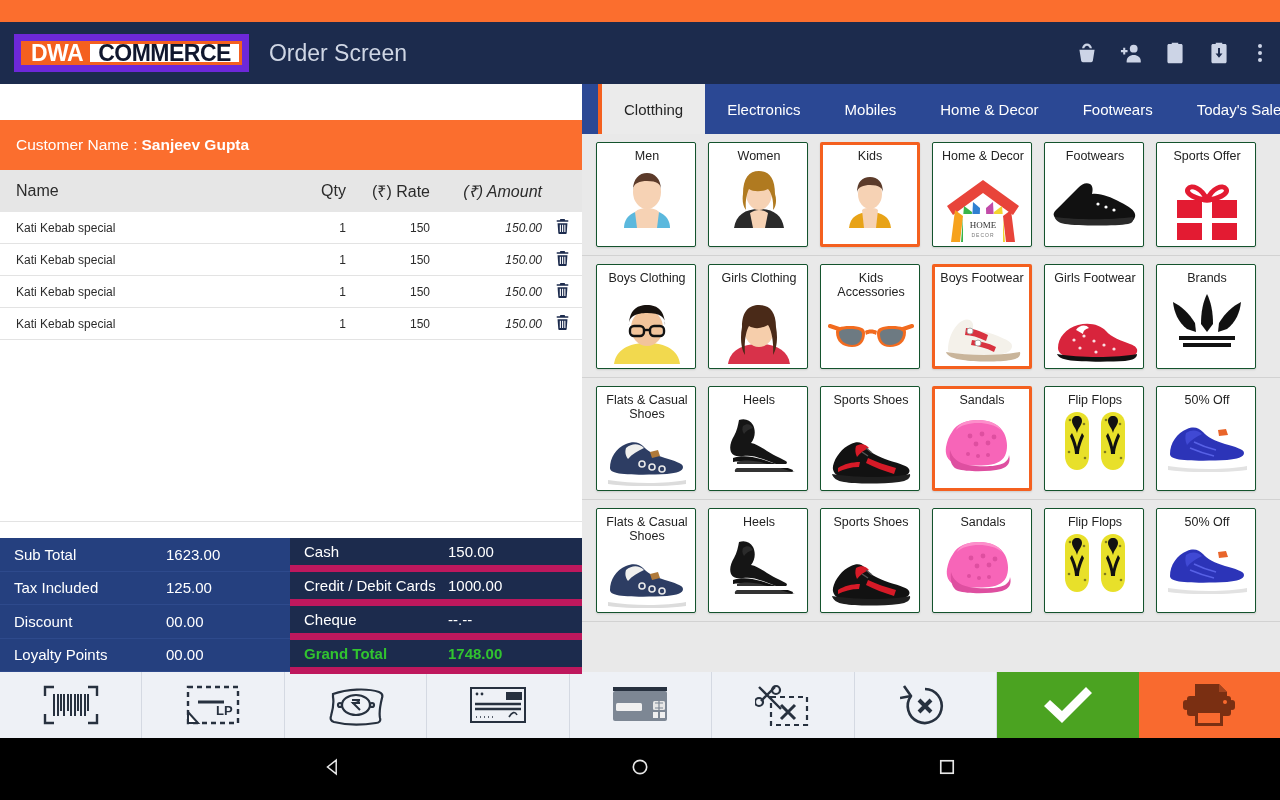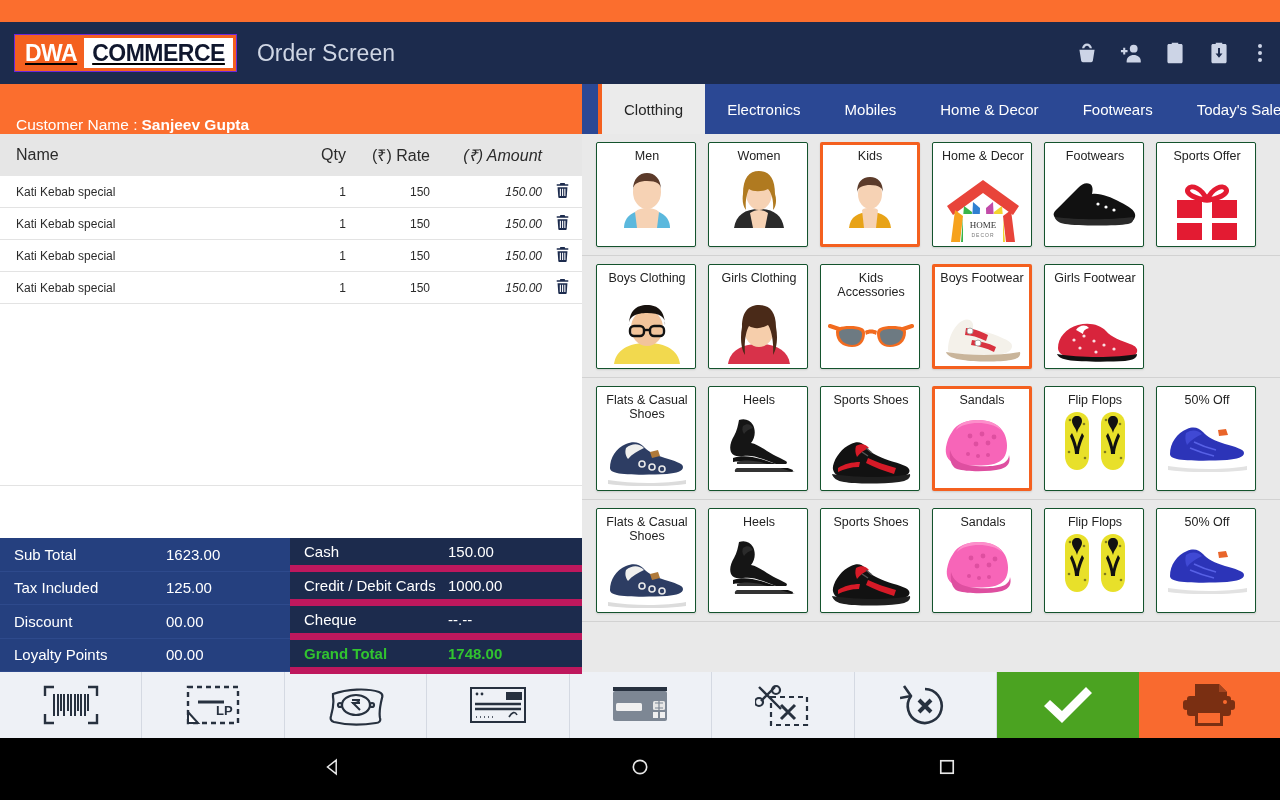--- a/index.html
+++ b/index.html
@@ -13,21 +13,21 @@
   
   .status-strip { height: 22px; background: #fb6e2e; width: 100%; }
 
   
   .app-header {
     height: 62px; background: #1c2b4d; display: flex; align-items: center;
     padding: 0 14px; position: relative;
   }
   .logo {
     display: flex; align-items: stretch; height: 38px;
-    background: #f4601f; border: 1px solid #6d28d9; padding: 3px; text-decoration: underline;
+    background: #f4601f; border: 7px solid #6d28d9; padding: 3px;
   }
   .logo-dwa {
     color: #fff; font-weight: bold; font-size: 23px; letter-spacing: -0.5px;
     padding: 0 7px; display: flex; align-items: center;
   }
   .logo-commerce {
     background: #fff; color: #10172e; font-weight: bold; font-size: 23px;
     letter-spacing: -0.5px; padding: 0 8px; display: flex; align-items: center;
   }
   .screen-title {
@@ -40,22 +40,22 @@
   .hicon { width: 26px; height: 26px; display: block; fill: #ccd4e6; }
   .dots { display: flex; flex-direction: column; gap: 3px; padding: 0 8px; }
   .dots i { width: 4px; height: 4px; border-radius: 50%; background: #ccd4e6; display: block; }
 
   
   .body-row { display: flex; height: 588px; }
 
   
   .left-panel { width: 582px; height: 588px; position: relative; background: #fff; }
   .cust-bar {
-    height: 50px; background: #fb6e2e; display: flex; align-items: flex-end;
-    padding-left: 16px; color: #fff; font-size: 15.5px;
+    height: 50px; background: #fb6e2e; display: flex; align-items: center;
+    padding-left: 16px; color: #fff; font-size: 15.5px; margin-top: 36px;
   }
   .cust-bar .cust-name { font-weight: bold; margin-left: 4px; }
 
   .order-table { width: 100%; }
   .ot-head {
     display: flex; height: 42px; align-items: center;
     background: #e6e6e6; font-size: 16px; color: #2b2b2b;
   }
   .ot-row {
     display: flex; height: 32px; align-items: center;
@@ -453,20 +453,34 @@
                     <g fill="#fff" opacity="0.85">
                       <circle cx="22" cy="32" r="1.6"></circle>
                       <circle cx="32" cy="28" r="1.6"></circle>
                       <circle cx="42" cy="33" r="1.6"></circle>
                       <circle cx="52" cy="37" r="1.6"></circle>
                       <circle cx="62" cy="41" r="1.6"></circle>
                       <circle cx="28" cy="40" r="1.6"></circle>
                       <circle cx="44" cy="44" r="1.6"></circle>
                     </g>
                     <path d="M24 22c3-5 10-6 13-2-4 1-6 3-6 6-3-2-5-3-7-4z" fill="#fff"></path>
+                  </svg>
+                </div>
+        </div>
+        <div class="card ">
+          <div class="card-label ">Brands</div>
+          <div class="thumb">
+                  <svg width="84" height="58" viewBox="0 0 84 58">
+                    <path d="M42 2c4 8 6 18 6 30l-6 8-6-8c0-12 2-22 6-30z" fill="#111"></path>
+                    <path d="M8 10c8 4 16 11 22 21l1 9-9-3C13 30 9 20 8 10z" fill="#111"></path>
+                    <path d="M76 10c-8 4-16 11-22 21l-1 9 9-3c9-7 13-17 14-27z" fill="#111"></path>
+                    <g fill="#111">
+                      <rect x="14" y="44" width="56" height="4"></rect>
+                      <rect x="18" y="51" width="48" height="4"></rect>
+                    </g>
                   </svg>
                 </div>
         </div>
     </div>
   </div>
   <div class="cat-section">
     <div class="cat-grid">
 
         <div class="card ">
           <div class="card-label two">Flats &amp; Casual Shoes</div>

